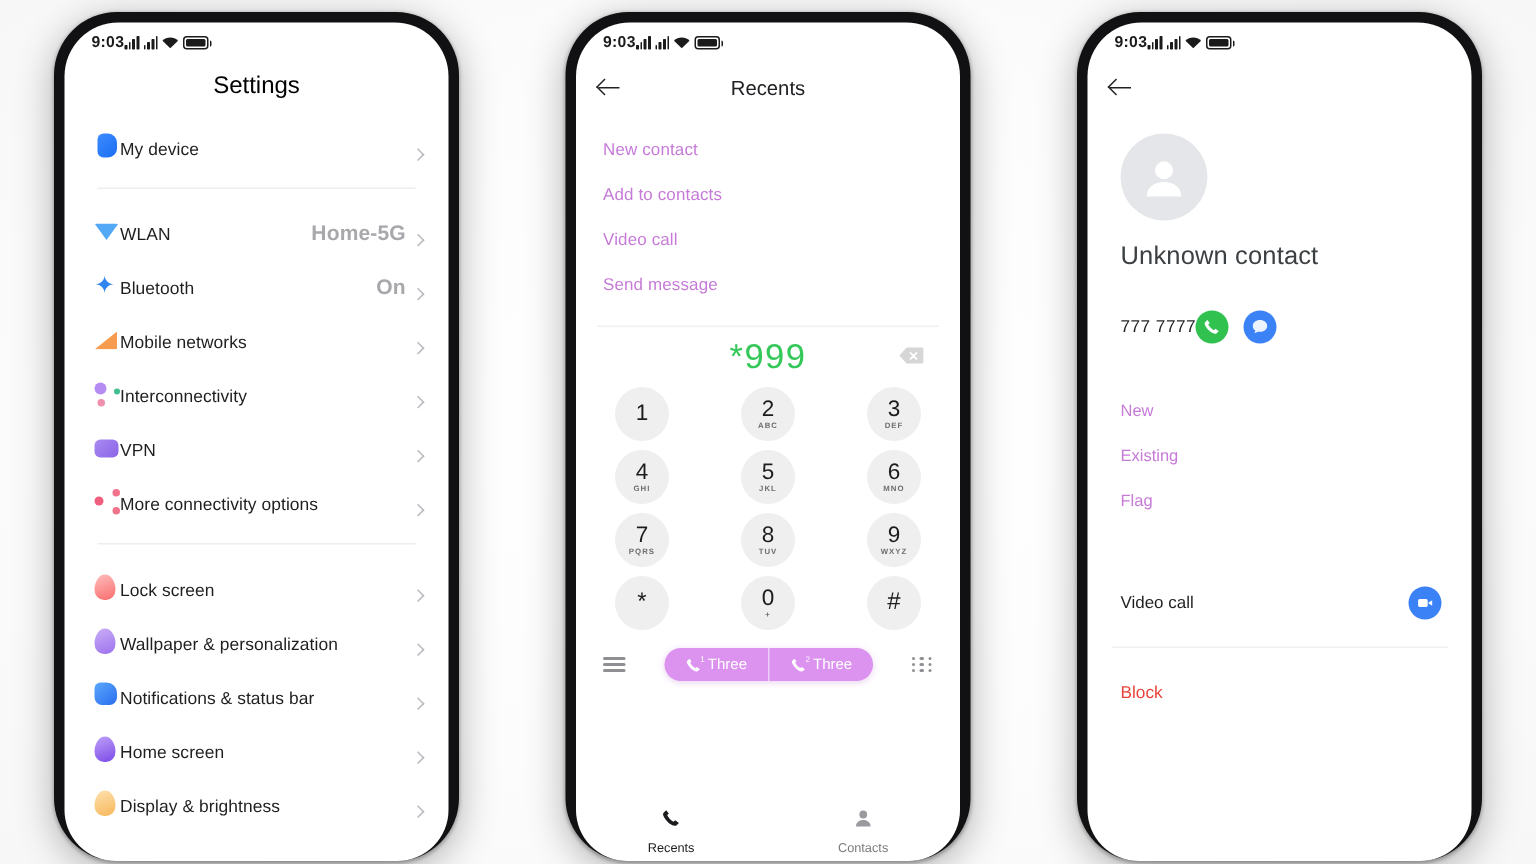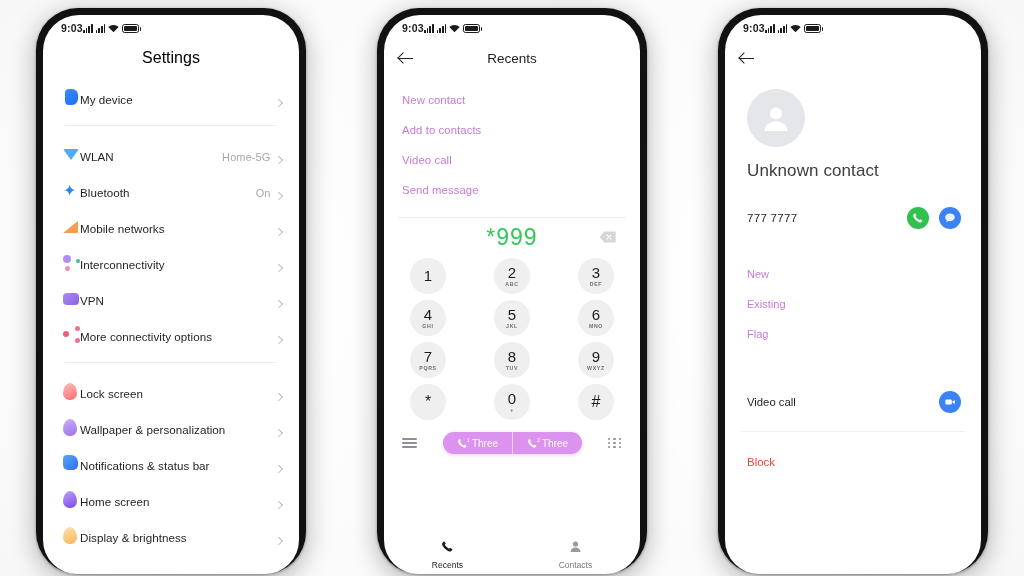--- a/index.html
+++ b/index.html
@@ -68,21 +68,21 @@
   }
   .set-list { padding: 0 4px; }
   .set-group { padding: 2px 0; }
   .divider { height:1px; background:#ededed; margin: 8px 18px; }
   .set-row {
     display:flex; align-items:flex-end; gap:0;
     padding: 9.5px 14px 9.5px 16px; position:relative;
   }
   .set-ico { width:17px; height:17px; flex:0 0 17px; position:relative; }
   .set-label { flex:1; font-size:11.6px; color:#1f1f21; letter-spacing:.05px; }
-  .set-val { font-size:11px; color:#a8a8ac; margin-right:5px; letter-spacing:.1px; }
+  .set-val { font-size:14px; color:#a8a8ac; margin-right:5px; letter-spacing:.1px;font-weight:bold; }
   .chev {
     width:5.5px; height:5.5px; border-right:1.3px solid #b9b9be;
     border-top:1.3px solid #b9b9be; transform:rotate(45deg); flex:0 0 auto;
   }
 
   
   .ic-device { border-radius:4px 6px 6px 4px; background:linear-gradient(135deg,#3d8bff,#1b6ef3); width:13px;height:16px;margin-left:2px;}
   .ic-wlan { width:0;height:0;border-left:8.5px solid transparent;border-right:8.5px solid transparent;border-top:11px solid #54a9f7;margin-top:3px;border-radius:2px;}
   .ic-bt { color:#2f86f0; font-size:16px; line-height:17px; }
   .ic-mobile { width:0;height:0;border-left:15px solid transparent;border-bottom:12px solid #f79b4e;margin-top:3px;border-radius:1px;}
@@ -162,21 +162,21 @@
   .navitem.active .nl { color:#1c1c1e; }
 
   
   .avatar {
     width:58px;height:58px;border-radius:50%;background:#e4e6e9;
     margin:14px 0 0 22px; display:flex;align-items:center;justify-content:center;
   }
   .avatar svg{display:block}
   .cname { font-size:17px; color:#3c4043; font-weight:400; padding:14px 0 0 22px; letter-spacing:.1px; }
   .numrow {
-    display:flex; align-items:center; justify-content:space-between;
+    display:flex; align-items:center; justify-content:flex-start;
     padding: 26px 20px 0 22px;
   }
   .numtxt { font-size:11.5px; color:#1f1f21; letter-spacing:.3px; }
   .numacts { display:flex; gap:10px; }
   .rbtn { width:22px;height:22px;border-radius:50%;display:flex;align-items:center;justify-content:center;cursor:pointer; }
   .rbtn.green { background:#30c14f; }
   .rbtn.blue  { background:#3b82f6; }
   .c-links { padding: 30px 22px 0; }
   .c-link { font-size:11px; color:#c67ad8; padding:9px 0; }
   .c-divider { height:1px; background:#f0f0f0; margin:12px 16px; }

